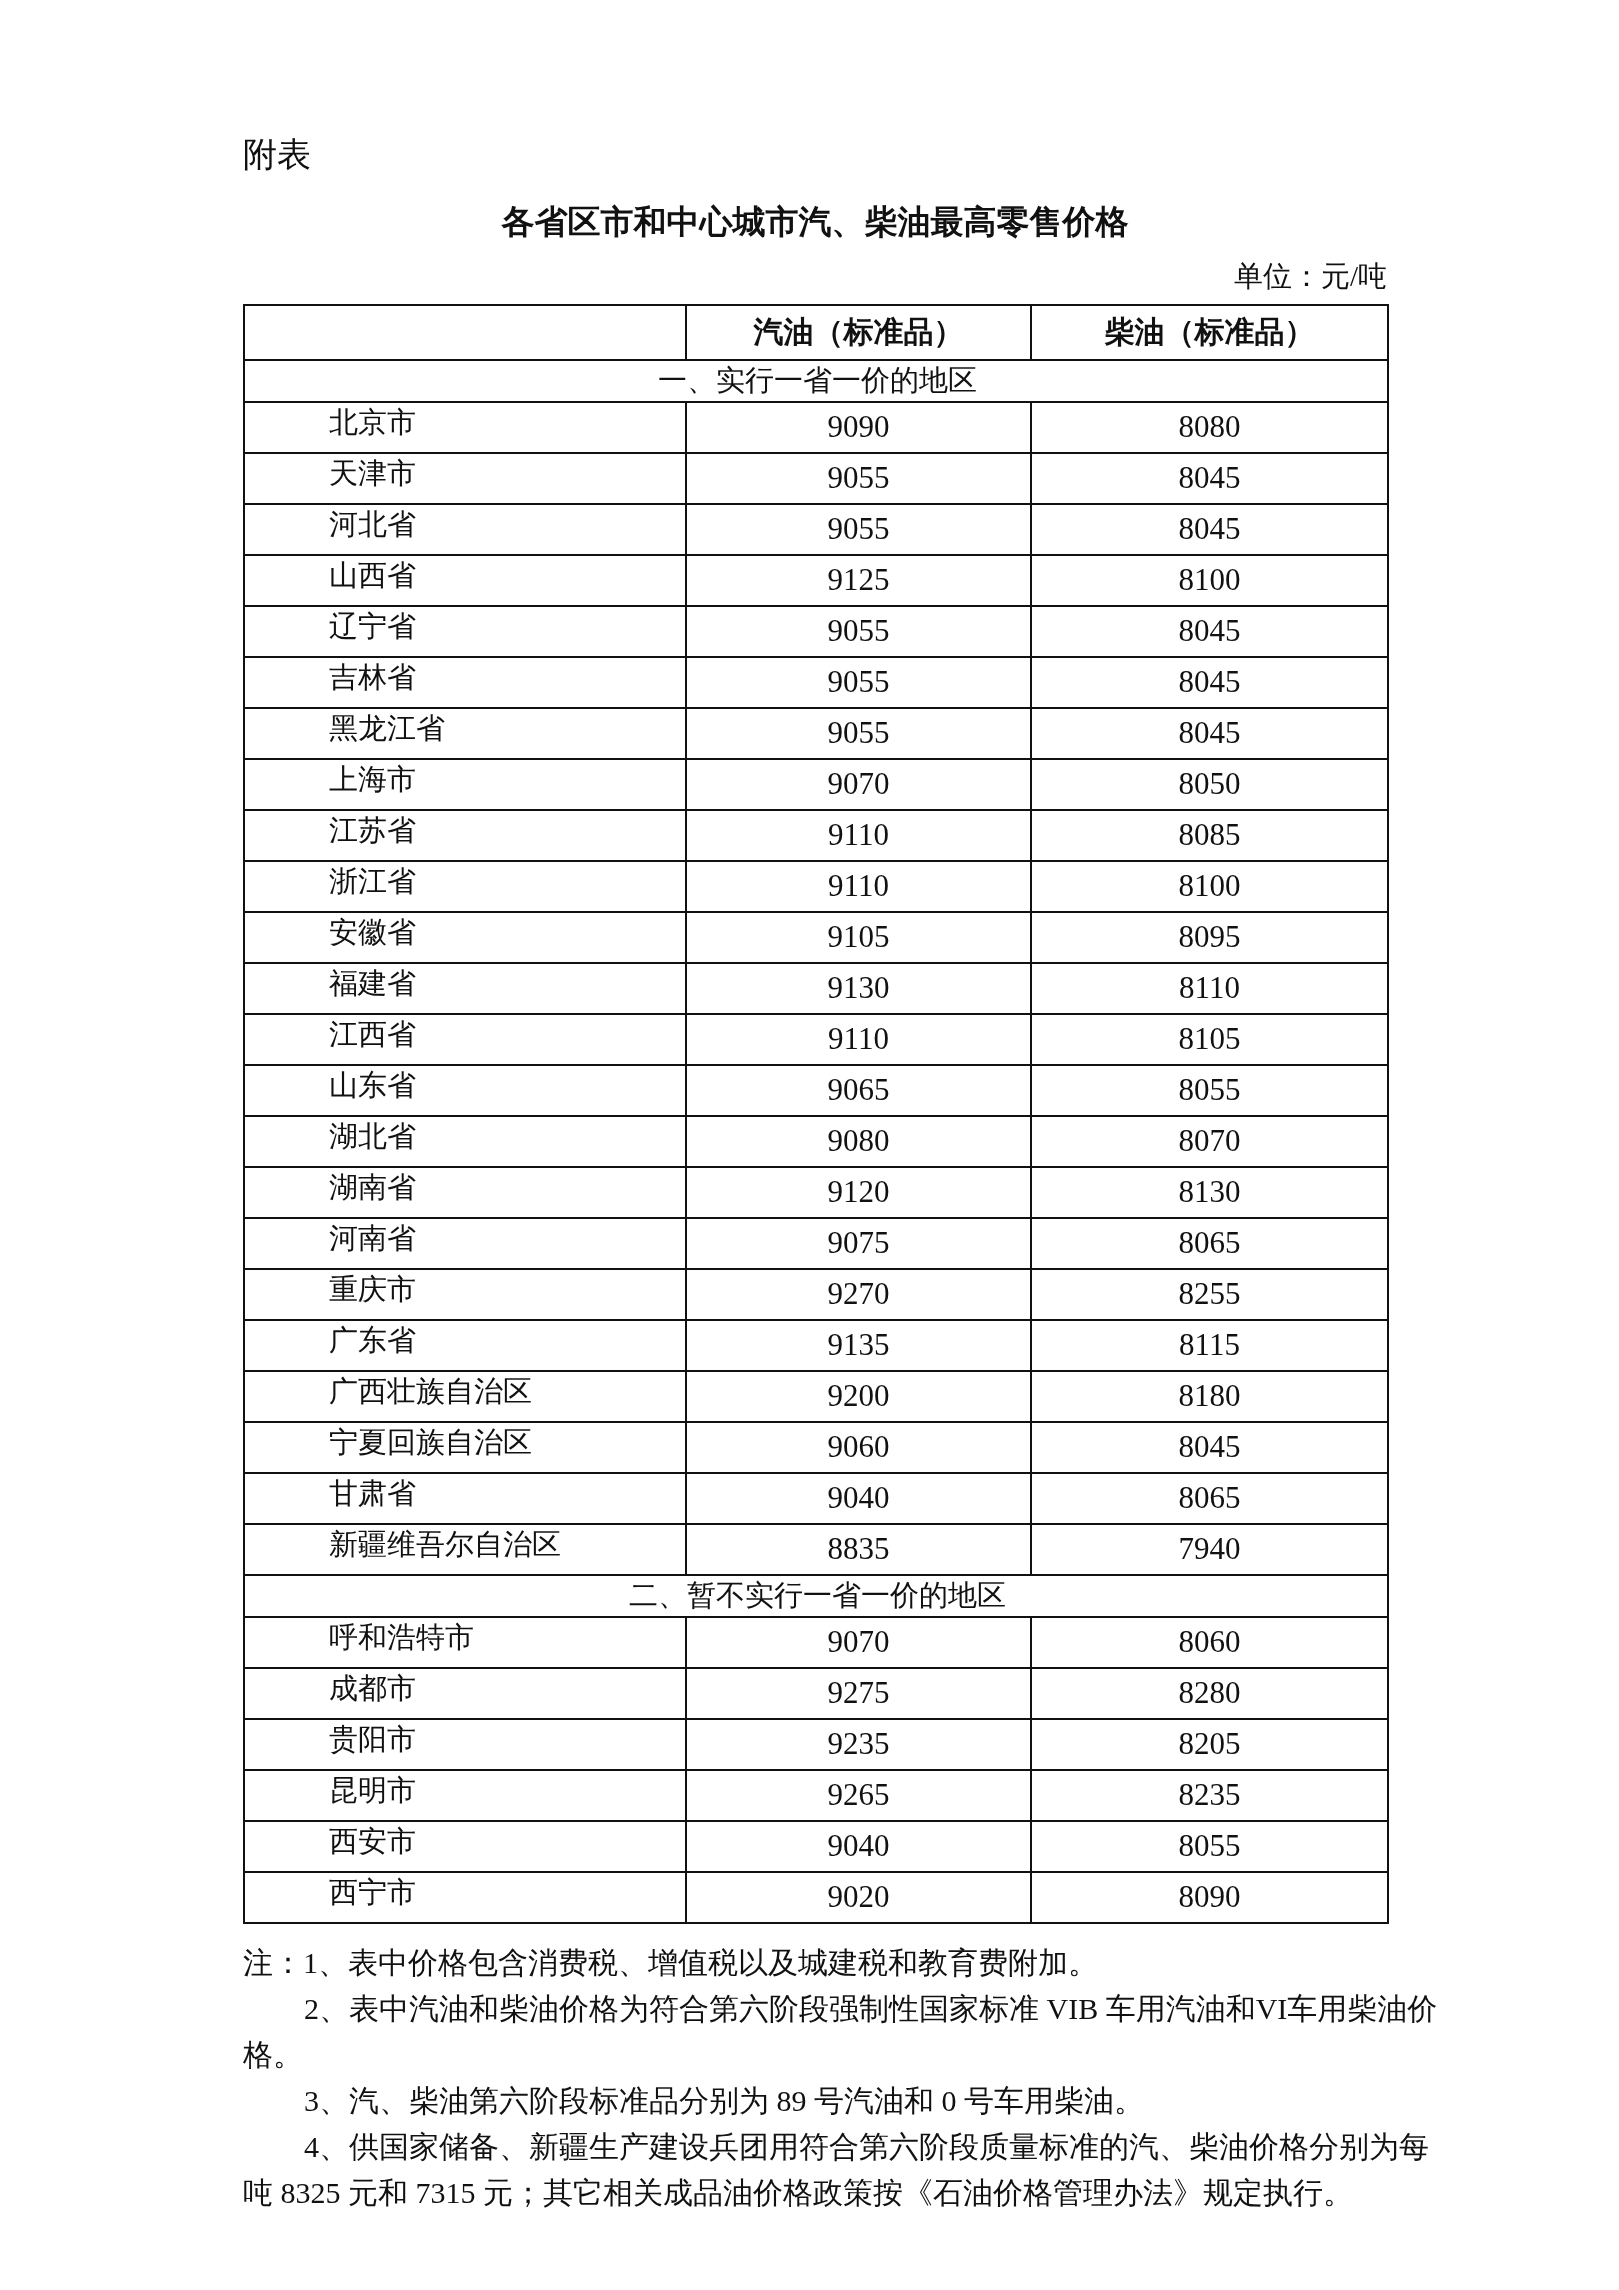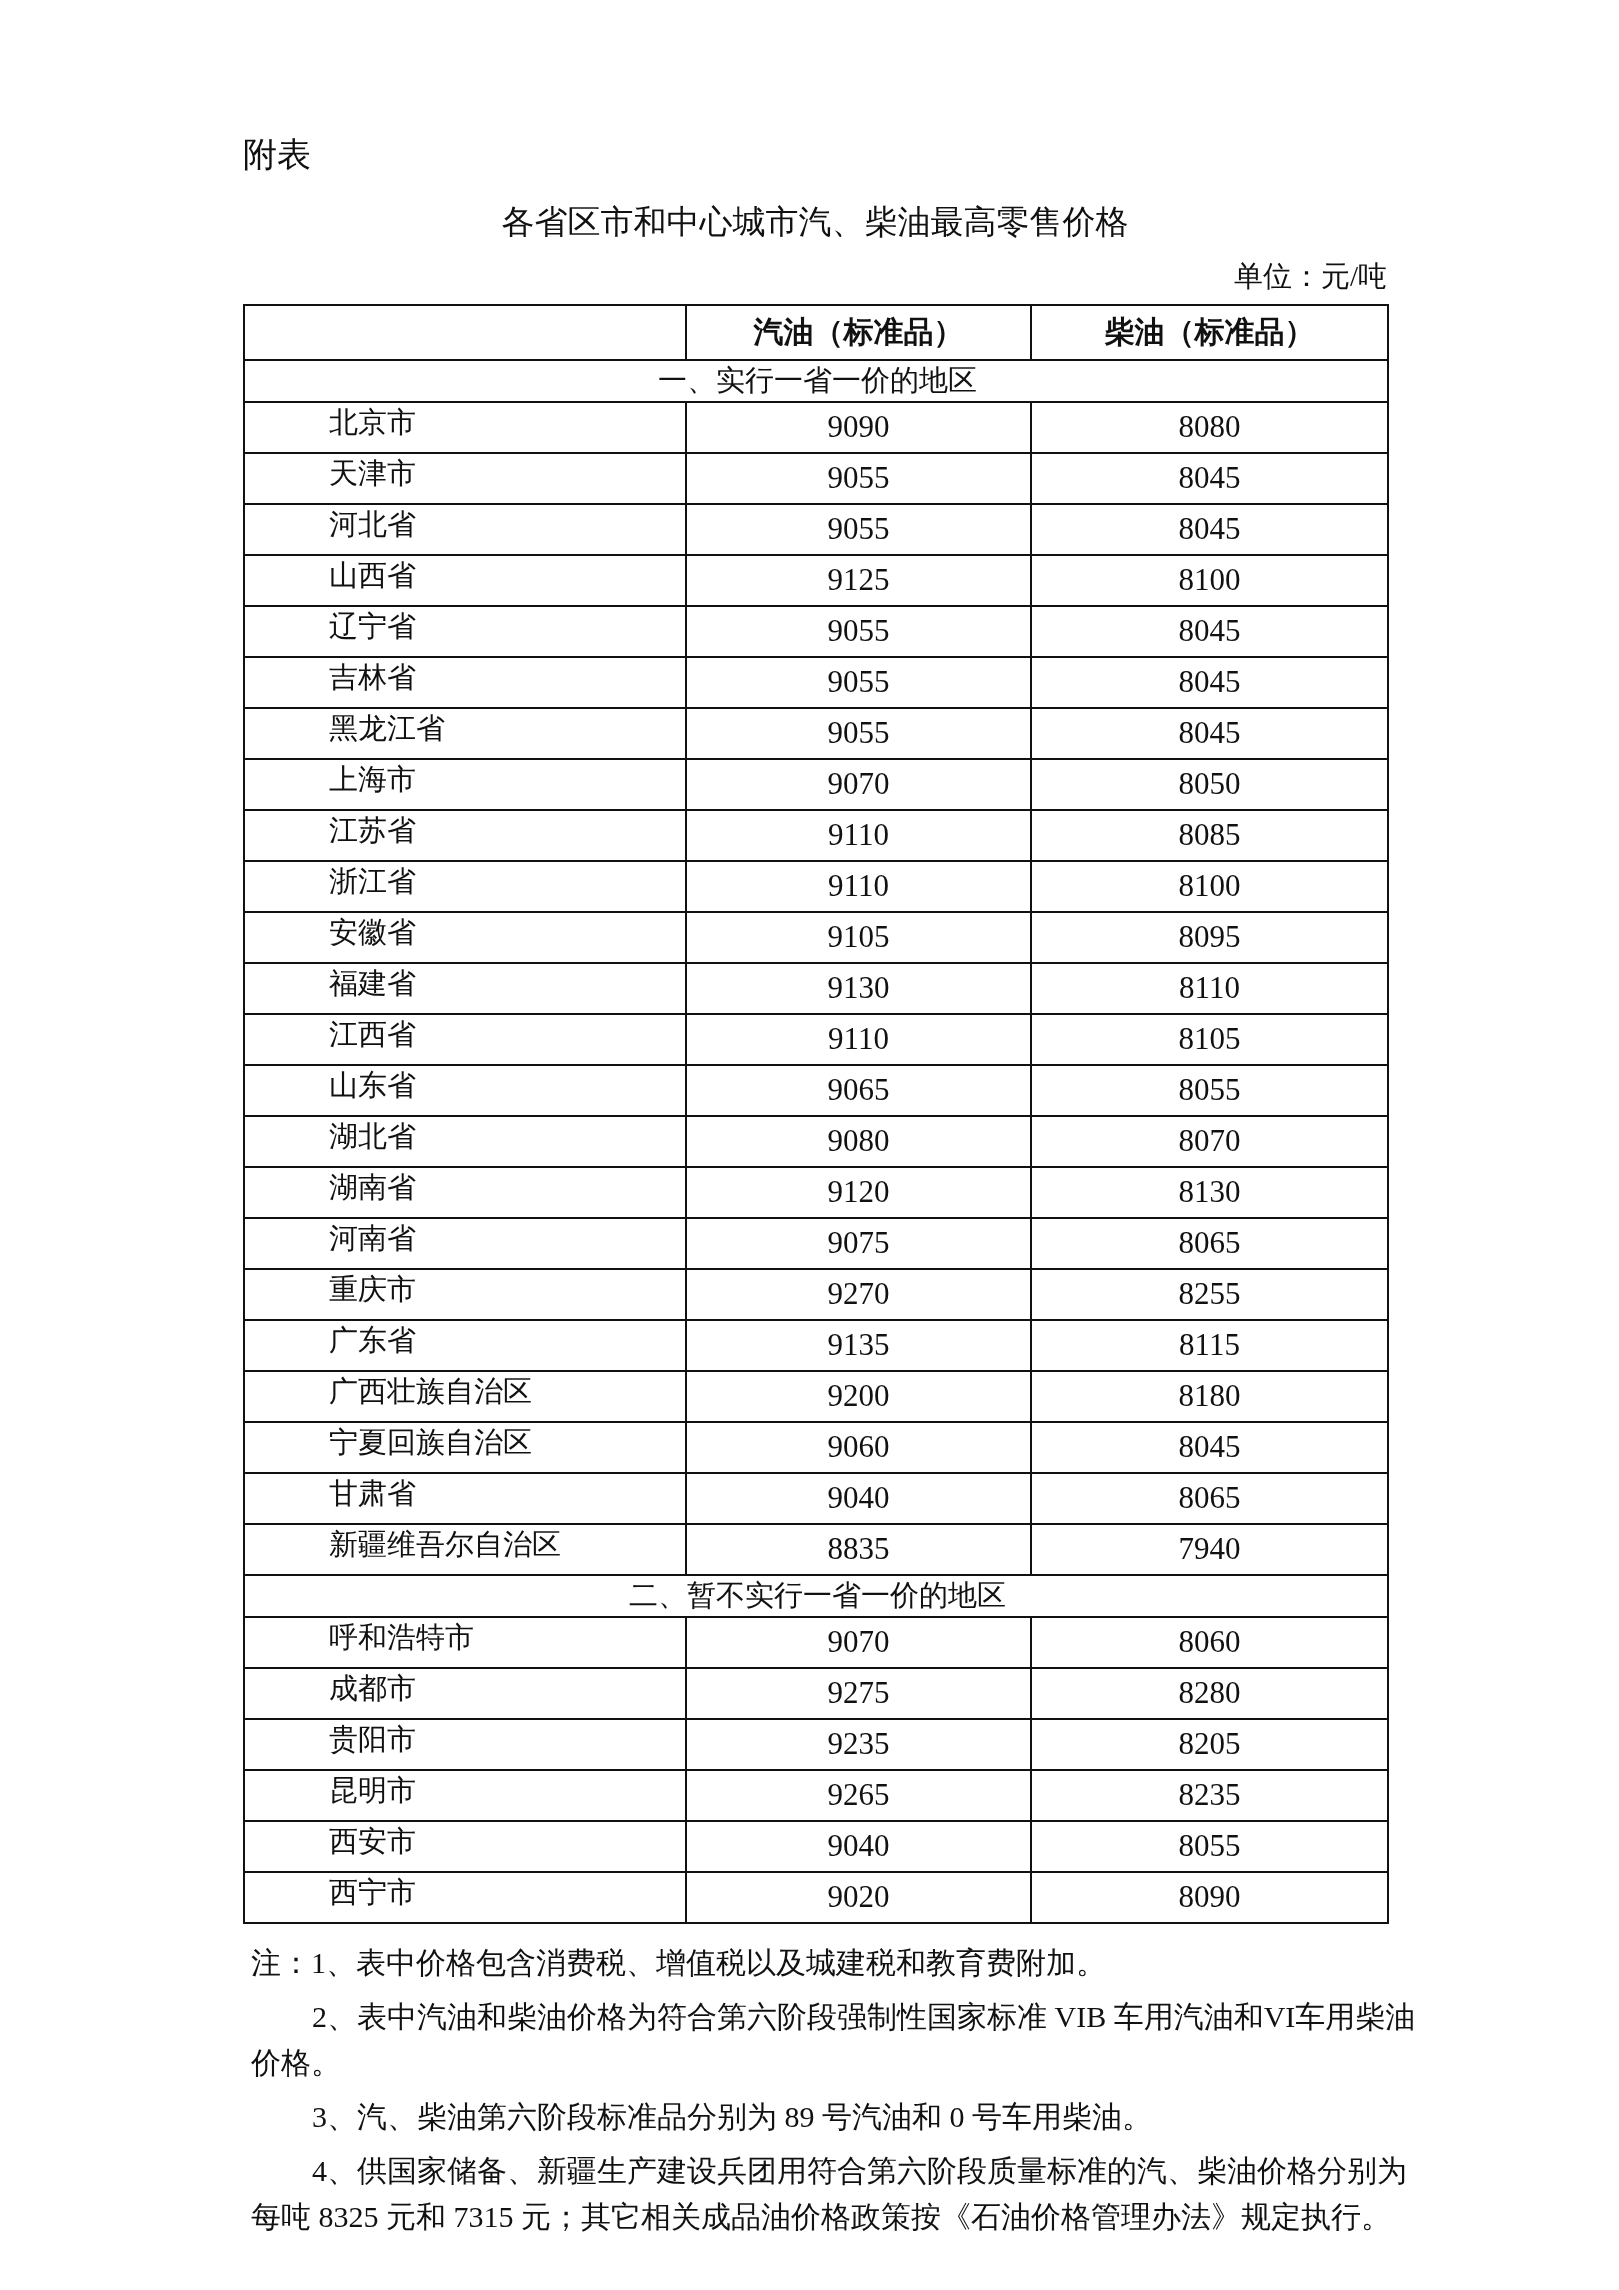--- a/index.html
+++ b/index.html
@@ -19,21 +19,21 @@
     width: 1206px;
   }
   .appendix-label {
     font-size: 34px;
     line-height: 41px;
   }
   .doc-title {
     width: 1144px;
     text-align: center;
     font-size: 33px;
-    font-weight: normal;
+    font-weight: bold;
     margin-top: 27.4px;
     line-height: 41px;
   }
   .unit-label {
     width: 1144px;
     text-align: right;
     font-size: 29px;
     margin-top: 15.7px;
     line-height: 35px;
   }
@@ -73,21 +73,21 @@
     font-size: 31px;
     text-align: center;
     vertical-align: middle;
   }
   .notes {
     margin-top: 15.7px;
     width: 1198px;
     font-size: 30px;
     line-height: 46px;
   }
-  .notes p { margin: 8px; }
+  .notes p { margin: 0; }
   .notes p.indent { text-indent: 61px; }
 </style>
 </head>
 <body>
 
 <div class="page">
   <div class="content">
 
     <div class="appendix-label">附表</div>
 

